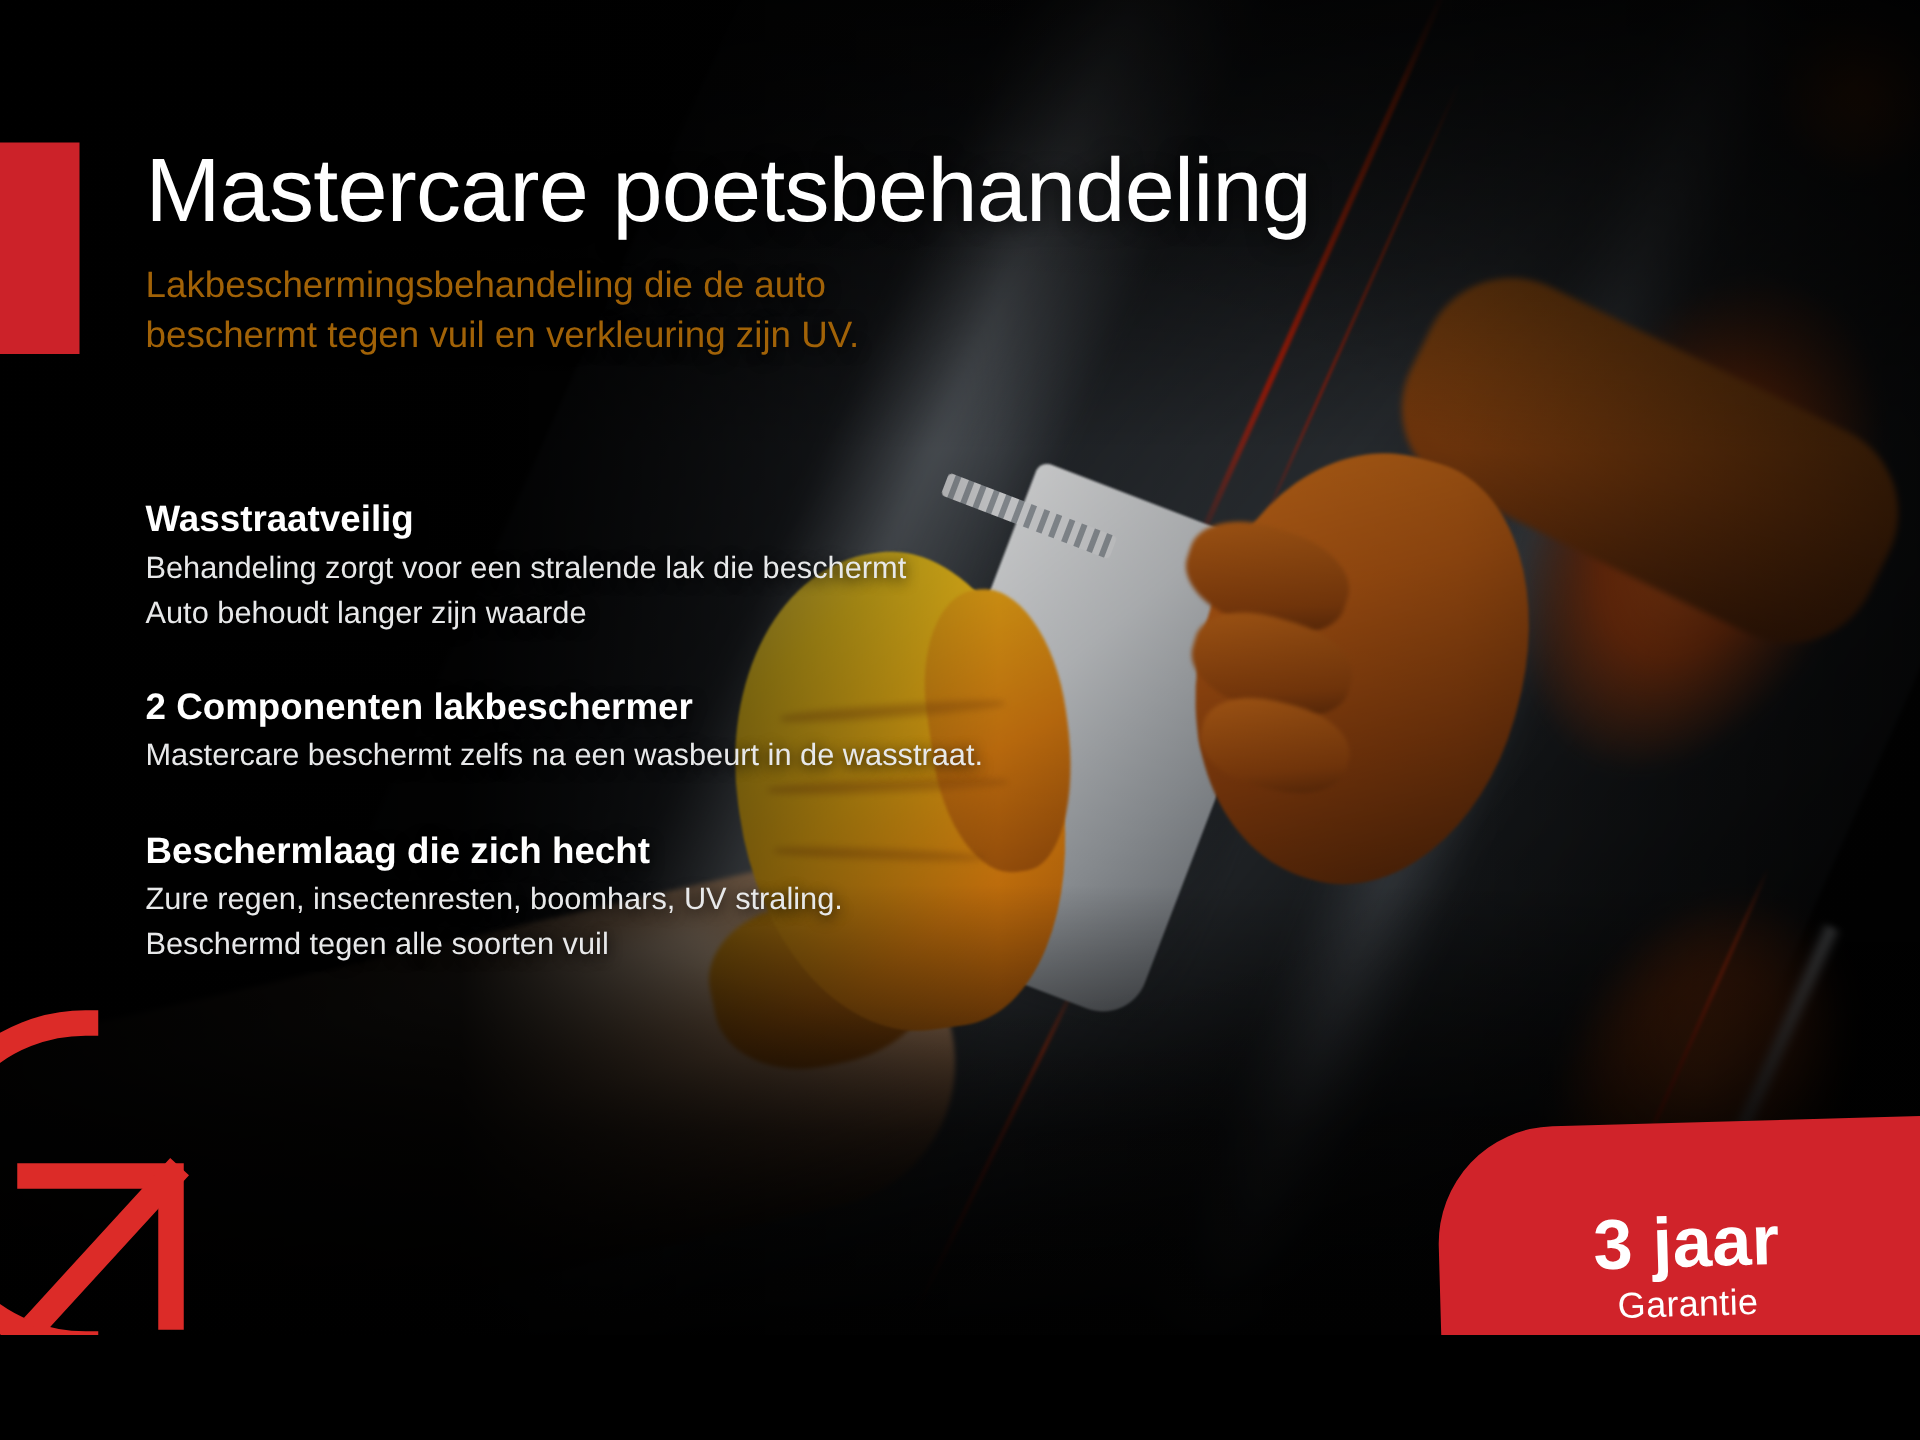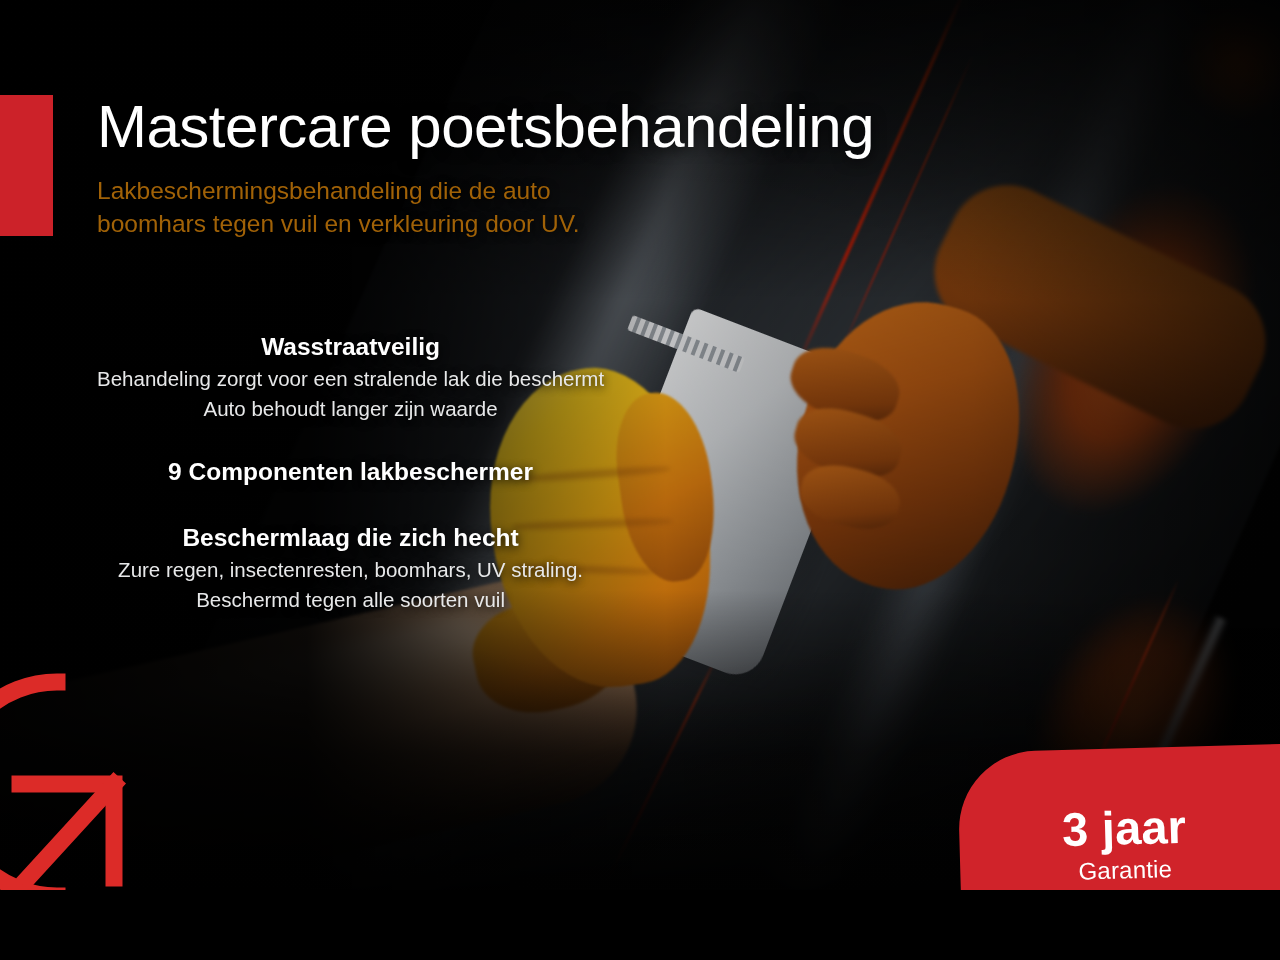--- a/index.html
+++ b/index.html
@@ -253,21 +253,21 @@
     left:97px; top:174px;
     font-size:24.5px;
     font-weight:500;
     line-height:33px;
     color:#a16207;
     text-shadow:0 2px 10px rgba(0,0,0,.9);
   }
 
   .features { position:absolute; left:97px; top:330px; }
 
-  .feature { margin-bottom:26px;text-align:center; }
+  .feature { margin-bottom:26px; }
   .feature:last-child { margin-bottom:1px; }
 
   .feature-title {
     font-size:24.5px;
     font-weight:700;
     color:#ffffff;
     line-height:34px;
     text-shadow:0 2px 10px rgba(0,0,0,.92);
   }
   .feature-line {
@@ -373,33 +373,34 @@
     <path d="M 88 120 L 182 120 L 182 214" fill="none" stroke="#dc2b28" stroke-width="17" stroke-linecap="square" stroke-linejoin="miter"></path>
     <path d="M 96 214 L 182 120" fill="none" stroke="#dc2b28" stroke-width="17" stroke-linecap="square"></path>
   </svg>
 
   <div class="content">
 
     <h1 class="headline">Mastercare poetsbehandeling</h1>
 
     <div class="subtitle">
       <div>Lakbeschermingsbehandeling die de auto</div>
-      <div>boomhars tegen vuil en verkleuring door UV.</div>
+      <div>beschermt tegen vuil en verkleuring zijn UV.</div>
     </div>
 
     <div class="features">
 
       <div class="feature f1">
         <div class="feature-title">Wasstraatveilig</div>
         <div class="feature-line">Behandeling zorgt voor een stralende lak die beschermt</div>
         <div class="feature-line">Auto behoudt langer zijn waarde</div>
       </div>
 
       <div class="feature f2">
-        <div class="feature-title">9 Componenten lakbeschermer</div>
+        <div class="feature-title">2 Componenten lakbeschermer</div>
+        <div class="feature-line">Mastercare beschermt zelfs na een wasbeurt in de wasstraat.</div>
       </div>
 
       <div class="feature f3">
         <div class="feature-title">Beschermlaag die zich hecht</div>
         <div class="feature-line"> Zure regen, insectenresten, boomhars, UV straling.</div>
         <div class="feature-line">Beschermd tegen alle soorten vuil</div>
       </div>
 
     </div>
   </div>

